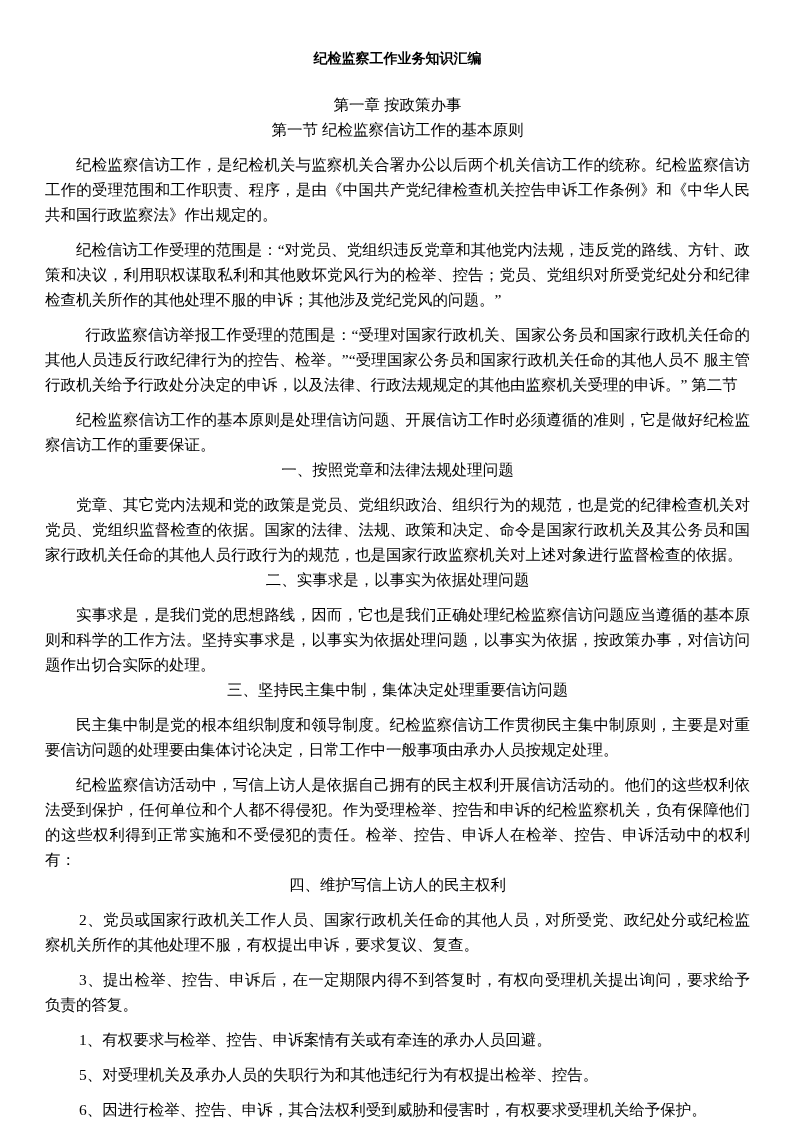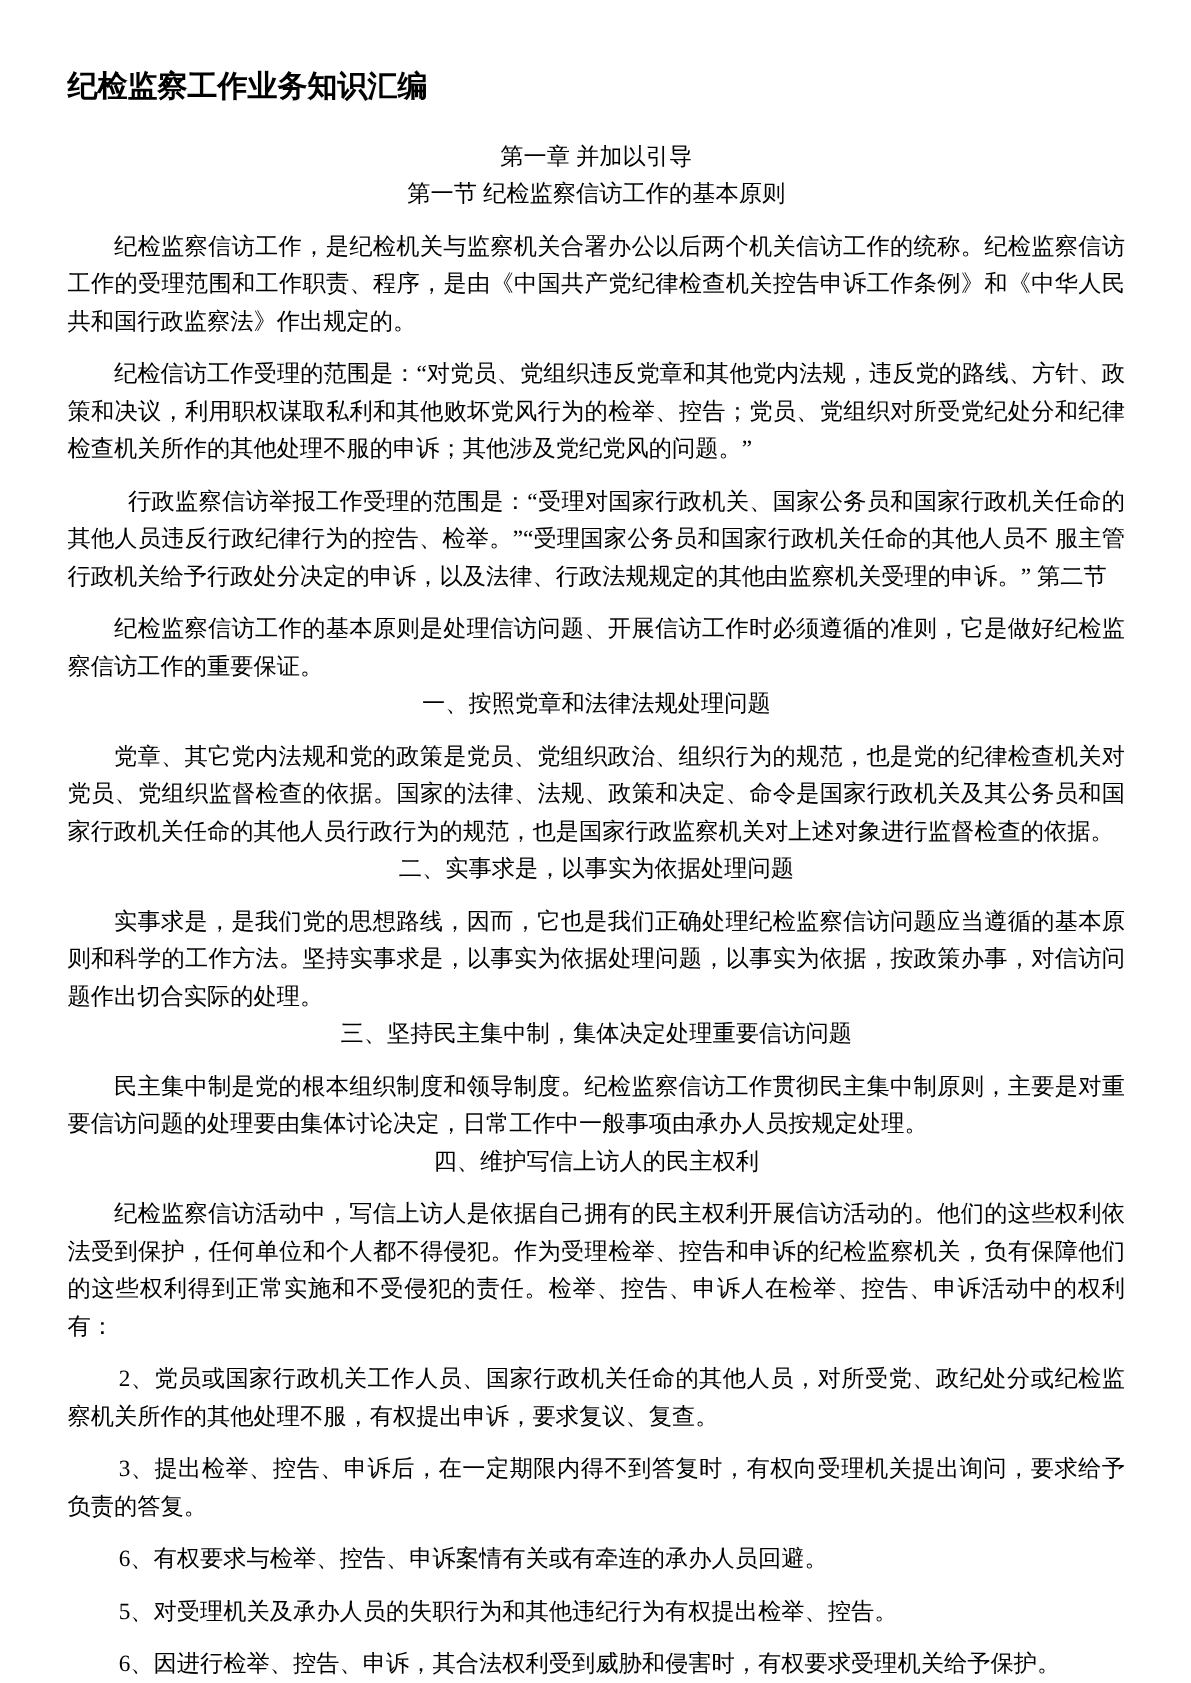--- a/index.html
+++ b/index.html
@@ -17,22 +17,23 @@
     padding: 46px 44px 40px 45px;
     font-family: "Liberation Serif", "DejaVu Serif", serif;
     font-size: 15.5px;
     line-height: 25px;
     color: #000000;
     overflow: hidden;
   }
   .doc-content { width: 705px; }
   .block { margin: 0; }
   .block.title {
+    text-align: center;
     font-weight: bold;
-    font-size: 20px;
+    font-size: 14px;
     margin-bottom: 21px;
   }
   .block.chapter-heading,
   .block.section-heading,
   .block.numbered-heading {
     text-align: center;
     font-weight: normal;
   }
   .block.paragraph {
     text-align: justify;
@@ -41,34 +42,34 @@
   }
   .block.paragraph.indent-wide { text-indent: 2.6em; }
   .block.paragraph.indent-list { text-indent: 2.2em; }
 </style>
 </head>
 <body>
 
 <div class="page">
   <div class="doc-content" id="doc-content">
       <div class="block title">纪检监察工作业务知识汇编</div>
-      <div class="block chapter-heading">第一章 并加以引导</div>
+      <div class="block chapter-heading">第一章 按政策办事</div>
       <div class="block section-heading">第一节 纪检监察信访工作的基本原则</div>
       <div class="block paragraph">纪检监察信访工作，是纪检机关与监察机关合署办公以后两个机关信访工作的统称。纪检监察信访工作的受理范围和工作职责、程序，是由《中国共产党纪律检查机关控告申诉工作条例》和《中华人民共和国行政监察法》作出规定的。</div>
       <div class="block paragraph">纪检信访工作受理的范围是：“对党员、党组织违反党章和其他党内法规，违反党的路线、方针、政策和决议，利用职权谋取私利和其他败坏党风行为的检举、控告；党员、党组织对所受党纪处分和纪律检查机关所作的其他处理不服的申诉；其他涉及党纪党风的问题。”</div>
       <div class="block paragraph indent-wide">行政监察信访举报工作受理的范围是：“受理对国家行政机关、国家公务员和国家行政机关任命的其他人员违反行政纪律行为的控告、检举。”“受理国家公务员和国家行政机关任命的其他人员不 服主管行政机关给予行政处分决定的申诉，以及法律、行政法规规定的其他由监察机关受理的申诉。” 第二节</div>
       <div class="block paragraph">纪检监察信访工作的基本原则是处理信访问题、开展信访工作时必须遵循的准则，它是做好纪检监察信访工作的重要保证。</div>
       <div class="block numbered-heading">一、按照党章和法律法规处理问题</div>
       <div class="block paragraph">党章、其它党内法规和党的政策是党员、党组织政治、组织行为的规范，也是党的纪律检查机关对党员、党组织监督检查的依据。国家的法律、法规、政策和决定、命令是国家行政机关及其公务员和国家行政机关任命的其他人员行政行为的规范，也是国家行政监察机关对上述对象进行监督检查的依据。</div>
       <div class="block numbered-heading">二、实事求是，以事实为依据处理问题</div>
       <div class="block paragraph">实事求是，是我们党的思想路线，因而，它也是我们正确处理纪检监察信访问题应当遵循的基本原则和科学的工作方法。坚持实事求是，以事实为依据处理问题，以事实为依据，按政策办事，对信访问题作出切合实际的处理。</div>
       <div class="block numbered-heading">三、坚持民主集中制，集体决定处理重要信访问题</div>
       <div class="block paragraph">民主集中制是党的根本组织制度和领导制度。纪检监察信访工作贯彻民主集中制原则，主要是对重要信访问题的处理要由集体讨论决定，日常工作中一般事项由承办人员按规定处理。</div>
+      <div class="block paragraph">纪检监察信访活动中，写信上访人是依据自己拥有的民主权利开展信访活动的。他们的这些权利依法受到保护，任何单位和个人都不得侵犯。作为受理检举、控告和申诉的纪检监察机关，负有保障他们的这些权利得到正常实施和不受侵犯的责任。检举、控告、申诉人在检举、控告、申诉活动中的权利有：</div>
       <div class="block numbered-heading">四、维护写信上访人的民主权利</div>
-      <div class="block paragraph">纪检监察信访活动中，写信上访人是依据自己拥有的民主权利开展信访活动的。他们的这些权利依法受到保护，任何单位和个人都不得侵犯。作为受理检举、控告和申诉的纪检监察机关，负有保障他们的这些权利得到正常实施和不受侵犯的责任。检举、控告、申诉人在检举、控告、申诉活动中的权利有：</div>
       <div class="block paragraph indent-list">2、党员或国家行政机关工作人员、国家行政机关任命的其他人员，对所受党、政纪处分或纪检监察机关所作的其他处理不服，有权提出申诉，要求复议、复查。</div>
       <div class="block paragraph indent-list">3、提出检举、控告、申诉后，在一定期限内得不到答复时，有权向受理机关提出询问，要求给予负责的答复。</div>
-      <div class="block paragraph indent-list">6、有权要求与检举、控告、申诉案情有关或有牵连的承办人员回避。</div>
+      <div class="block paragraph indent-list">1、有权要求与检举、控告、申诉案情有关或有牵连的承办人员回避。</div>
       <div class="block paragraph indent-list">5、对受理机关及承办人员的失职行为和其他违纪行为有权提出检举、控告。</div>
       <div class="block paragraph indent-list">6、因进行检举、控告、申诉，其合法权利受到威胁和侵害时，有权要求受理机关给予保护。</div>
       <div class="block numbered-heading">五、分级负责、归口办理</div>
     </div>
 </div>
 
 </body></html>

